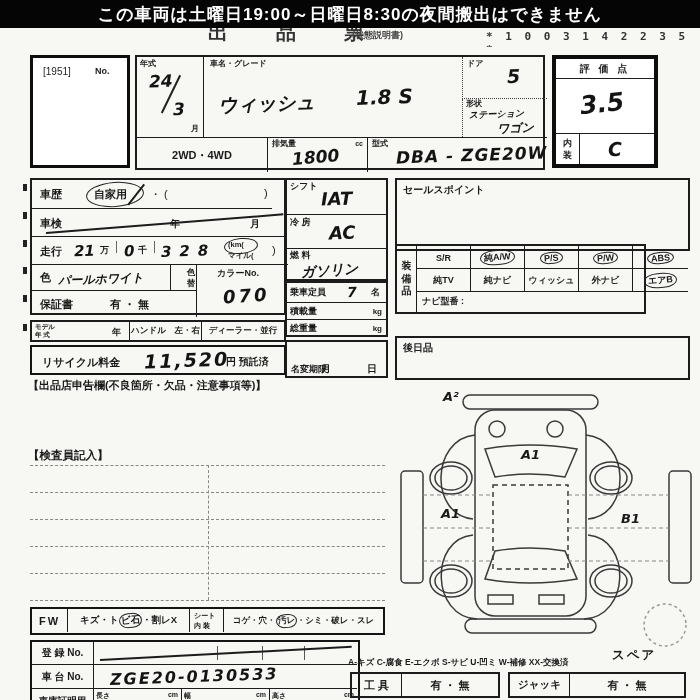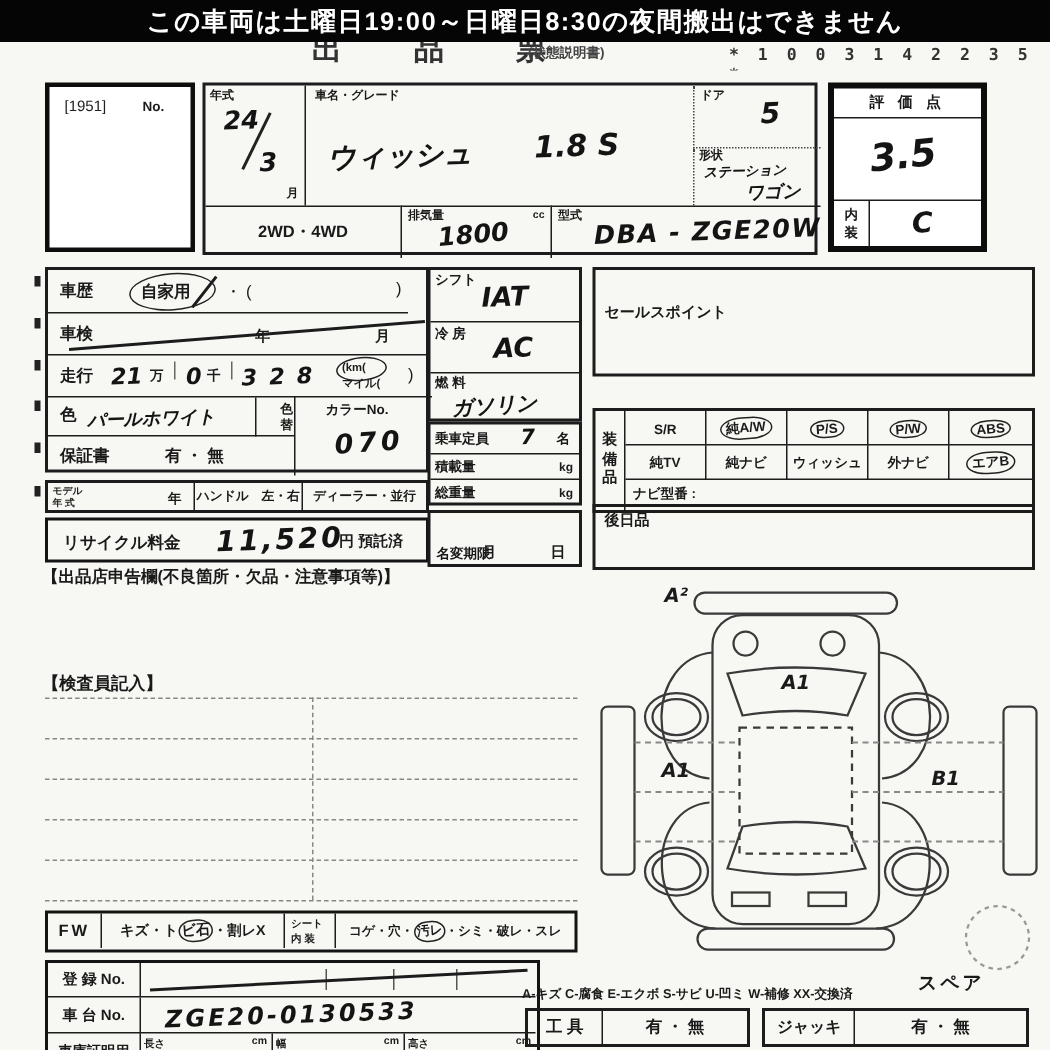--- a/index.html
+++ b/index.html
@@ -210,24 +210,24 @@
     </div>
   </div>
 
   <div class="abs bx" style="left:285px;top:340px;width:103px;height:38px;">
     <span class="abs lb9" style="left:4px;top:3px;margin-top:20px;">名変期限</span>
     <span class="abs lb10" style="left:34px;top:21px;">月</span>
     <span class="abs lb10" style="left:80px;top:21px;">日</span>
   </div>
 
   <div class="abs bx" style="left:395px;top:178px;width:295px;height:73px;">
-    <span class="abs lb10" style="left:6px;top:4px;margin-top:19px;">セールスポイント</span>
-  </div>
-
-  <div class="abs bx" style="left:395px;top:272px;width:295px;height:70px;">
+    <span class="abs lb10" style="left:6px;top:4px;">セールスポイント</span>
+  </div>
+
+  <div class="abs bx" style="left:395px;top:244px;width:251px;height:70px;">
     <div class="abs br ctr" style="left:0;top:0;width:20px;height:66px;">
       <span class="vtxt" style="width:12px;font-size:10px;font-weight:bold;">装備品</span>
     </div>
 
     <div class="abs bb" style="left:20px;top:0;width:271px;height:23px;">
       <div class="abs br ctr" style="left:0;top:0;width:54px;height:23px;">
           <span style="font-size:9px;font-weight:bold;">S/R</span>
         </div>
       <div class="abs br ctr" style="left:54px;top:0;width:54px;height:23px;">
           <span class="circ" style="font-size:9px;font-weight:bold;">純A/W</span>

